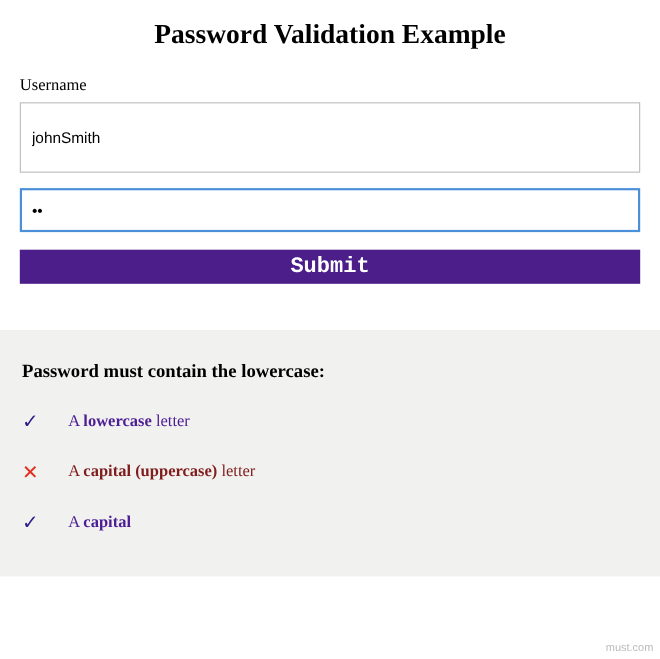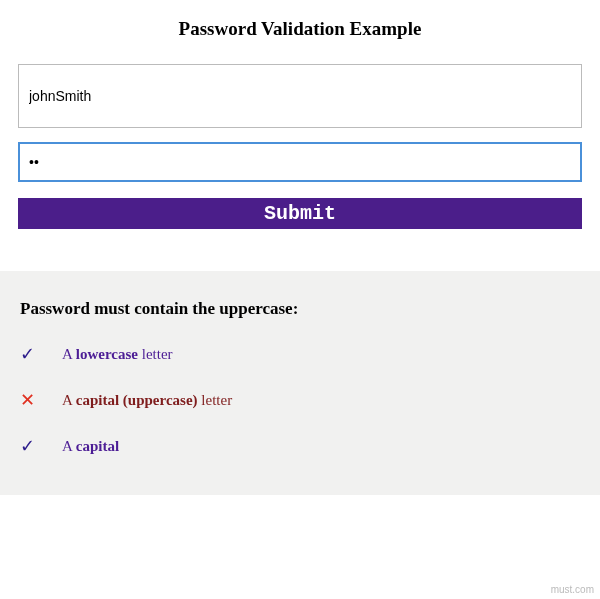--- a/index.html
+++ b/index.html
@@ -6,21 +6,21 @@
     body {
       font-family: Georgia, 'Times New Roman', serif;
       width: 600px;
       height: 599px;
       background: #fff;
       overflow: hidden;
     }
     .container { padding: 18px 18px 0 18px; }
     h1 {
       text-align: center;
-      font-size: 19px;
+      font-size: 25px;
       font-weight: bold;
       margin-bottom: 24px;
       color: #000;
     }
     .field-label {
       display: block;
       font-size: 15px;
       margin-bottom: 6px;
       color: #000;
     }
@@ -86,29 +86,30 @@
       color: #bbb;
       font-family: Arial, sans-serif;
     }
   </style>
 </head>
 <body>
 
 <div class="container">
   <h1>Password Validation Example</h1>
 
+  <label class="field-label">Username</label>
   <input type="text" class="text-input" value="johnSmith" style="">
 
   <input type="text" class="text-input focused" value="••" style="">
 
   <button class="submit-btn">Submit</button>
 </div>
 
 <div class="requirements">
-  <div class="req-heading">Password must contain the uppercase:</div>
+  <div class="req-heading">Password must contain the lowercase:</div>
 
   <div class="req-item valid">
     <span class="req-icon">✓</span>
     <span class="req-text"><span>A </span><b>lowercase</b><span> letter</span></span>
   </div>
 
   <div class="req-item invalid">
     <span class="req-icon">✕</span>
     <span class="req-text"><span>A </span><b>capital (uppercase)</b><span> letter</span></span>
   </div>

